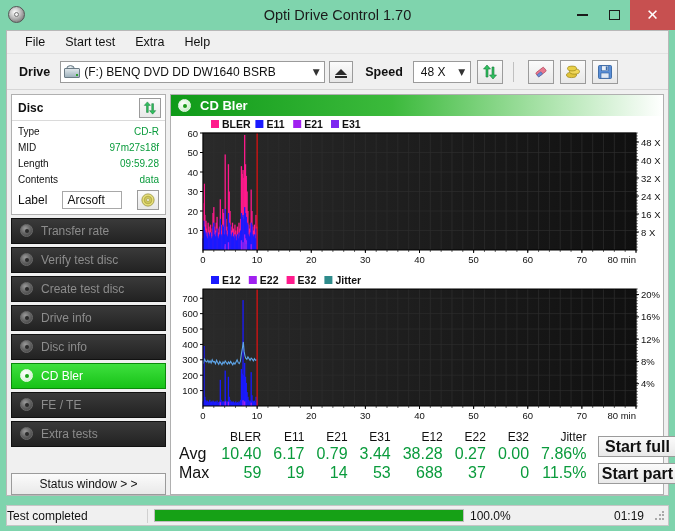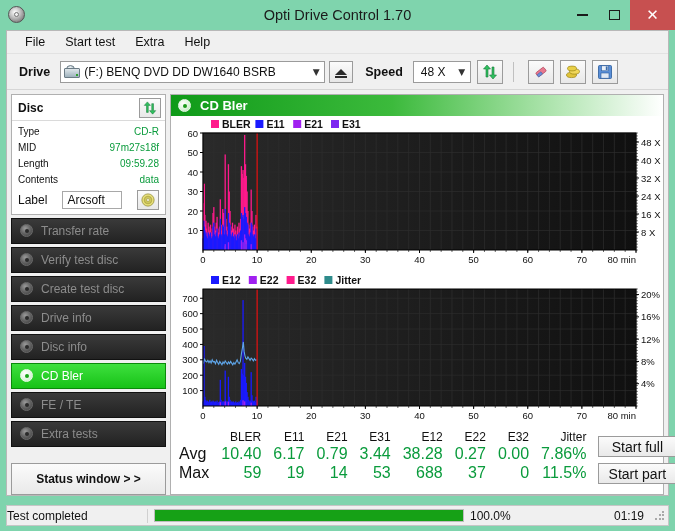--- a/index.html
+++ b/index.html
@@ -210,24 +210,24 @@
     border: 1px solid #eafbe8;
   }
   .nav-ico .h {
     position: absolute; left: 5px; top: 5px; width: 4px; height: 4px;
     border-radius: 50%; background: #2a2a2a;
   }
   .navbtn.active .nav-ico .h { background: #16a416; }
 
   .status-window-btn {
     margin-top: auto;
-    height: 32px; background: linear-gradient(#fbfbfb,#e9e9e9);
+    height: 22px; background: linear-gradient(#fbfbfb,#e9e9e9);
     border: 1px solid #9b9b9b;
     display: flex; align-items: center; justify-content: center;
-    font-size: 12px; font-weight: bold; color: #111;
+    font-size: 12px; font-weight: normal; color: #111;
   }
 
   
   .content {
     flex: 1 1 auto; display: flex; flex-direction: column;
     border: 1px solid #b0b0b0; background: #fff;
     min-width: 0;
   }
   .content-head {
     height: 21px; flex: 0 0 21px;
@@ -269,21 +269,21 @@
   table.stats-table td.rowlbl { color: #111; text-align: left; }
   .startbtns {
     margin-left: auto; display: flex; flex-direction: column; gap: 6px;
     padding: 6px 6px 0 6px;
   }
   .startbtn {
     width: 78px; height: 21px;
     background: linear-gradient(#fbfbfb,#e9e9e9);
     border: 1px solid #9b9b9b;
     display: flex; align-items: center; justify-content: center;
-    font-size: 14px; font-weight: normal; color: #111;
+    font-size: 16px; font-weight: bold; color: #111;
   }
 
   
   .statusbar {
     height: 21px; flex: 0 0 21px;
     margin: 3px 6px 5px 6px;
     background: #f0f0f0;
     border: 1px solid #c6c6c6;
     display: flex; align-items: center;
     font-size: 12px; color: #111;

